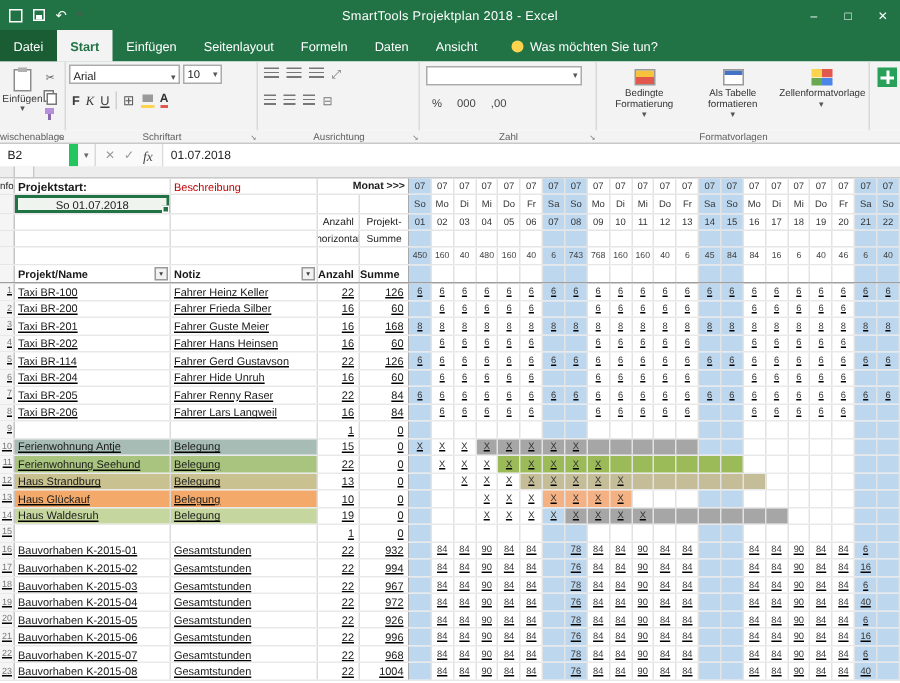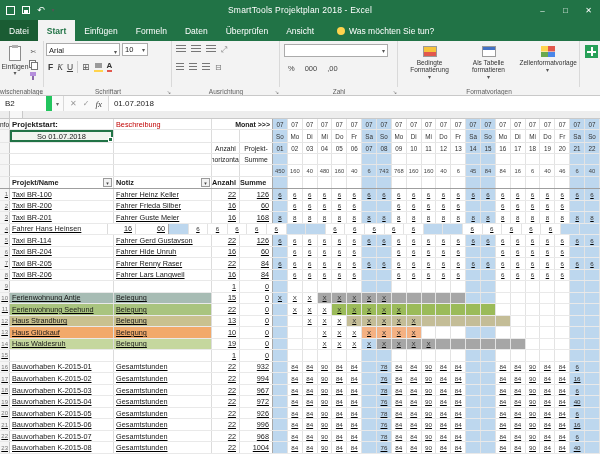--- a/index.html
+++ b/index.html
@@ -176,23 +176,23 @@
       <span class="winbtn">□</span>
       <span class="winbtn">✕</span>
     </div>
   </div>
 
   <div class="tabrow">
     <div class="tabs" id="tabs">
         <div class="tab file">Datei</div>
         <div class="tab active">Start</div>
         <div class="tab">Einfügen</div>
+        <div class="tab">Seitenlayout</div>
         <div class="tab">Formeln</div>
         <div class="tab">Daten</div>
-        <div class="tab">Überprüfen</div>
         <div class="tab">Ansicht</div>
       </div>
     <div class="tellme">
       <span class="bulb"></span>
       <span>Was möchten Sie tun?</span>
     </div>
   </div>
 
   <div class="ribbon">
     <div class="group g-clip">
@@ -609,20 +609,21 @@
             <div class="dc dv">8</div>
             <div class="dc dv">8</div>
             <div class="dc dv">8</div>
             <div class="dc dv">8</div>
             <div class="dc dv we">8</div>
             <div class="dc dv we">8</div>
           </div>
         </div>
         <div class="row">
           <div class="gut">4</div>
+          <div class="c name">Taxi BR-202</div>
           <div class="c notiz">Fahrer Hans Heinsen</div>
           <div class="c anzahl num">16</div>
           <div class="c summe num">60</div>
           <div class="dates">
             <div class="dc dv we"></div>
             <div class="dc dv">6</div>
             <div class="dc dv">6</div>
             <div class="dc dv">6</div>
             <div class="dc dv">6</div>
             <div class="dc dv">6</div>

